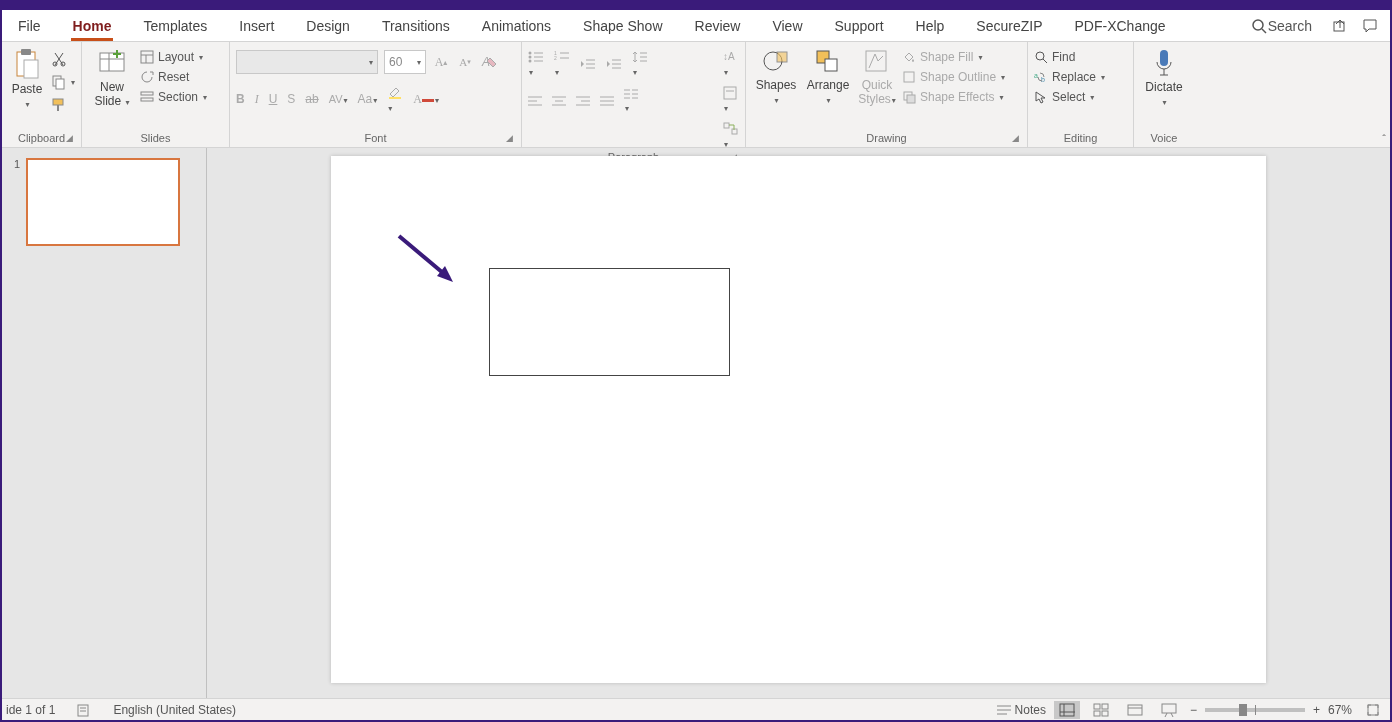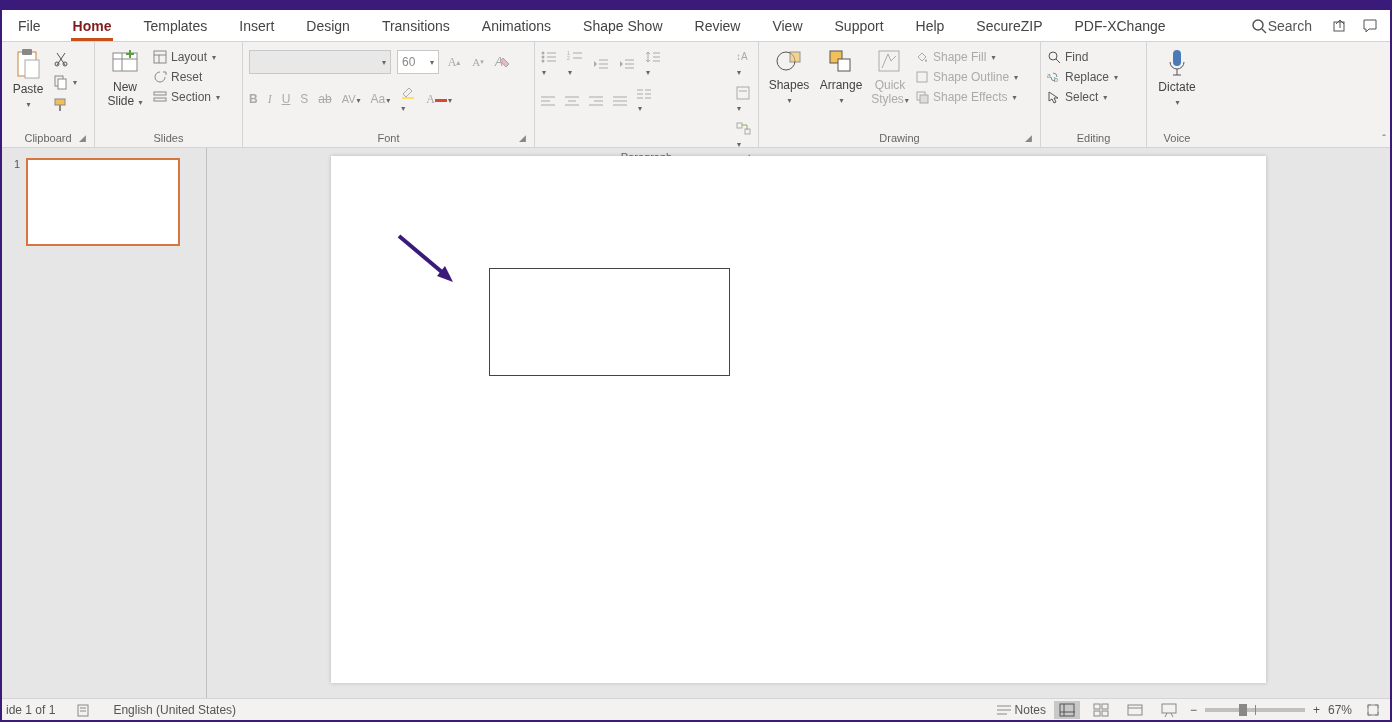--- a/index.html
+++ b/index.html
@@ -93,21 +93,21 @@
     <div class="icon-btn">
         <svg width="16" height="16" viewBox="0 0 16 16">
           <path d="M2 2 h12 v9 h-7 l-3 3 v-3 h-2 z" fill="none" stroke="#555"></path>
         </svg>
       </div>
   </div>
 </div>
 
 <div class="ribbon">
 
-  <div class="group" style="width:93px">
+  <div class="group" style="width:80px">
     <div class="group-body">
       <div class="bigbtn" style="width:40px">
         <svg width="26" height="32" viewBox="0 0 26 32">
             <rect x="3" y="4" width="18" height="24" fill="#fff" stroke="#c8843a"></rect>
             <rect x="7" y="1" width="10" height="6" rx="1" fill="#888"></rect>
             <rect x="10" y="12" width="14" height="18" fill="#fff" stroke="#aaa"></rect>
           </svg>
         <div class="biglabel"><span>Paste</span><br><span class="caret">▾</span></div>
       </div>
       <div class="col">

